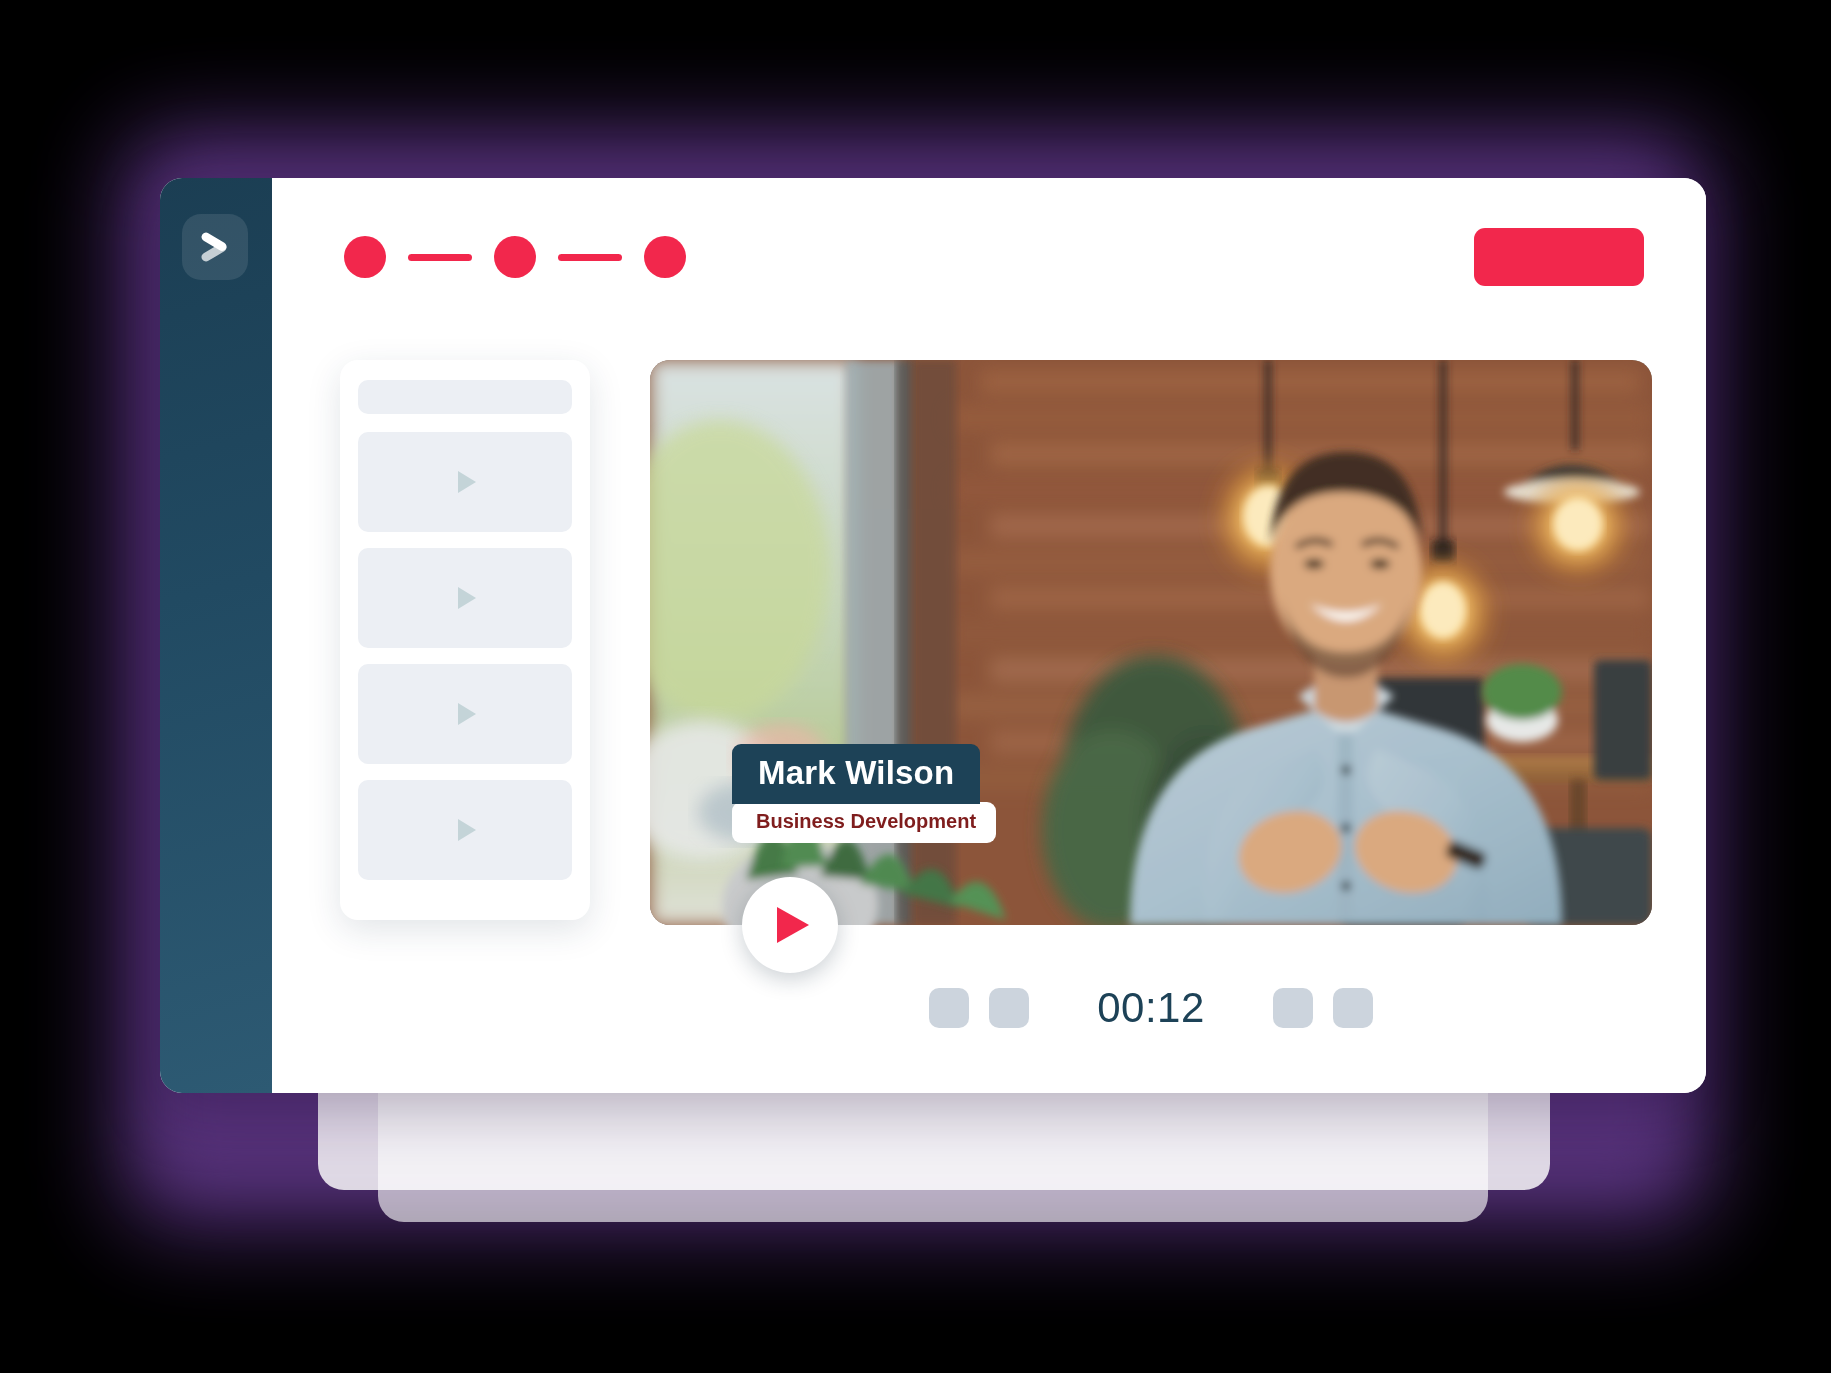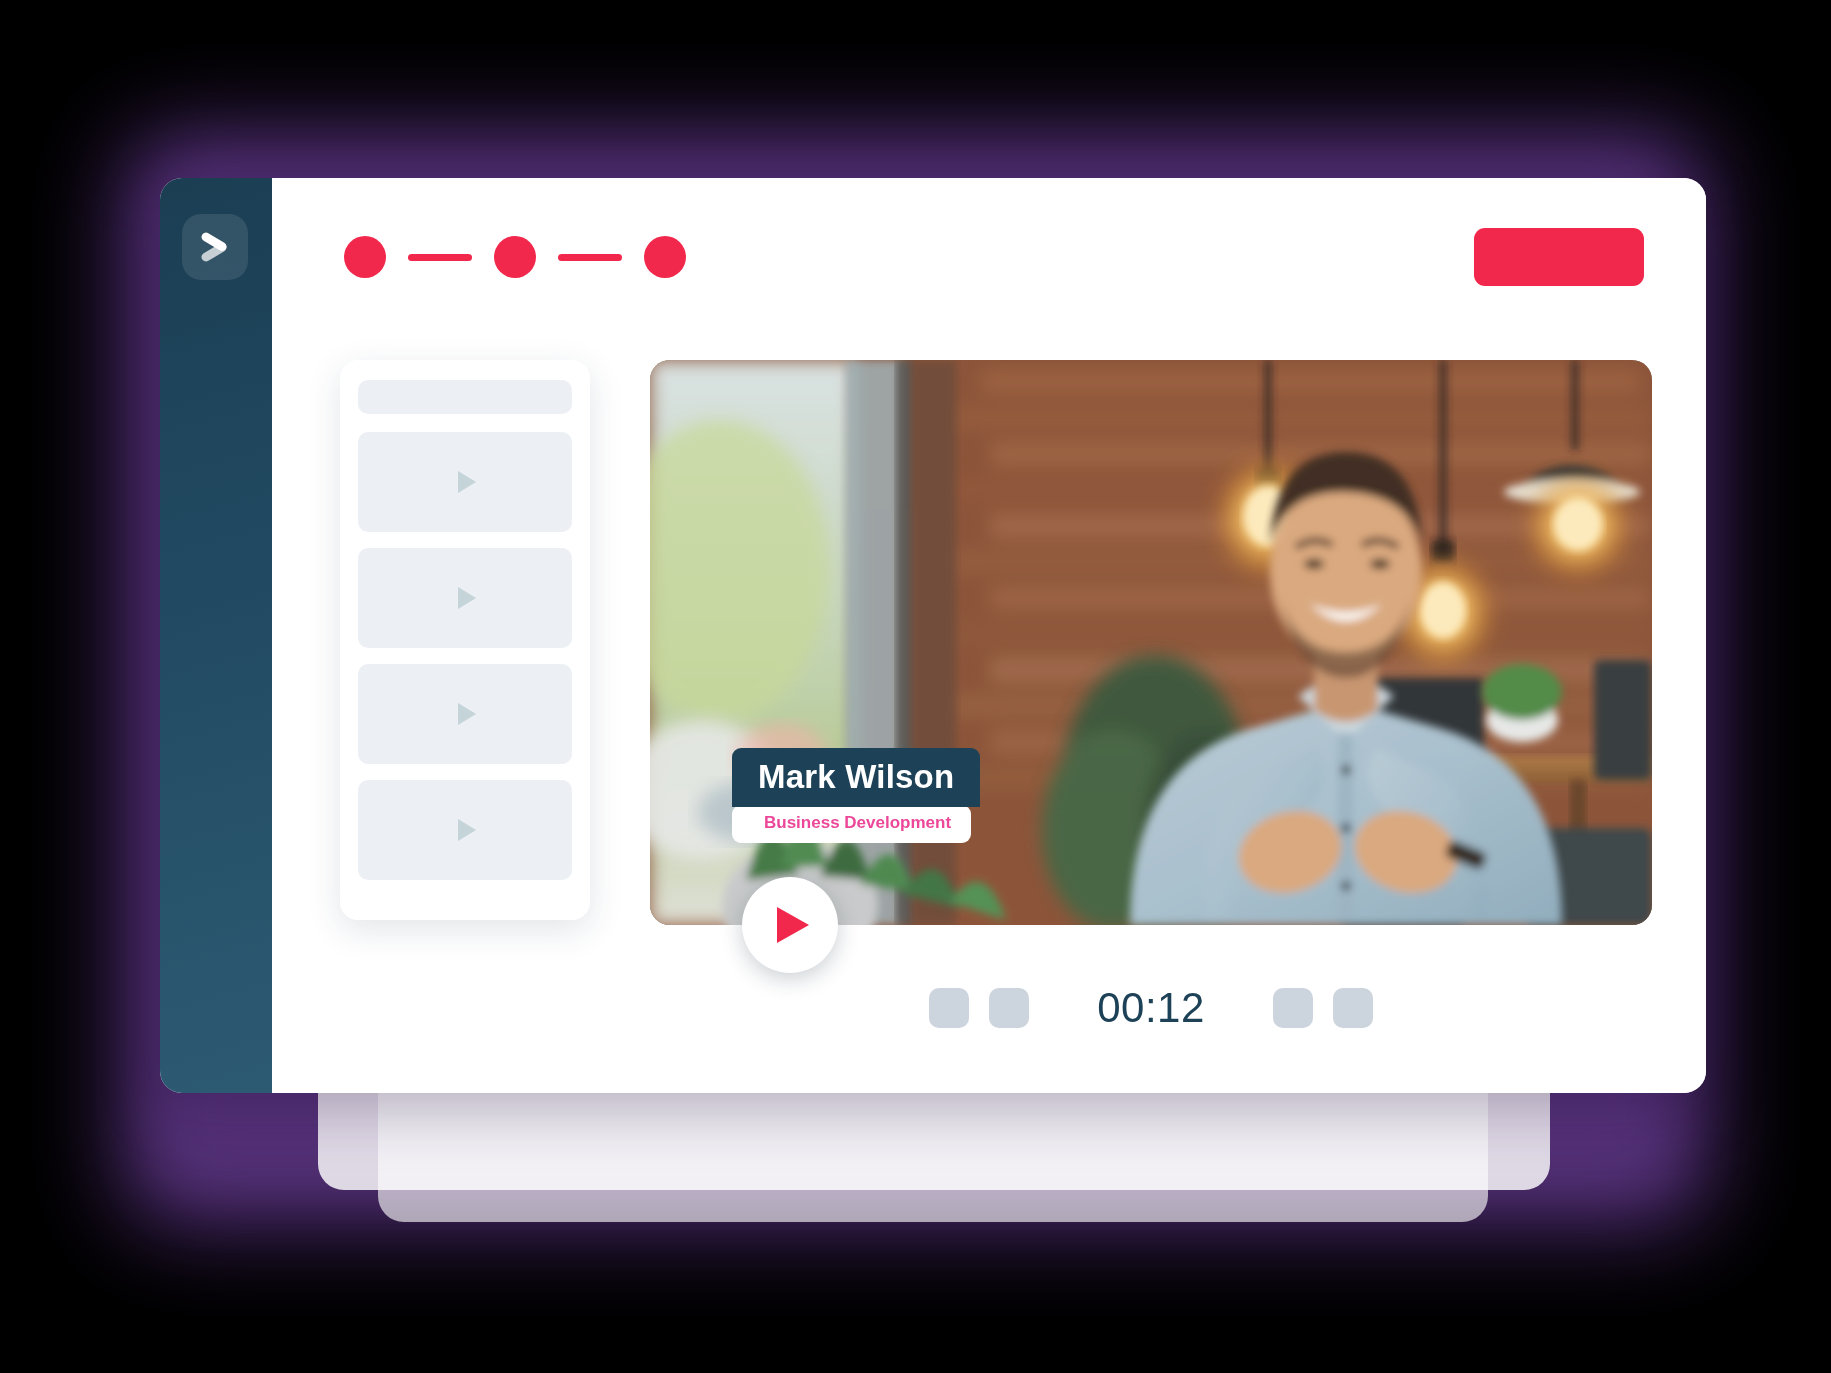--- a/index.html
+++ b/index.html
@@ -183,24 +183,24 @@
     font-size:33px;
     font-weight:bold;
     padding:10px 26px 12px 26px;
     border-radius:9px 9px 0 0;
     letter-spacing:.2px;
     line-height:1.15;
   }
   .name-sub {
     display:block;
     background:#ffffff;
-    color:#ec4899;
-    font-size:17px;
+    color:#7f1d1d;
+    font-size:20px;
     font-weight:600;
-    padding:8px 20px 10px 32px;
+    padding:8px 20px 10px 24px;
     border-radius:9px;
     margin-top:-2px;
     width:max-content;
     line-height:1.15;
   }
 
   
   .play-overlay {
     position:absolute;
     left:92px; bottom:-48px;

